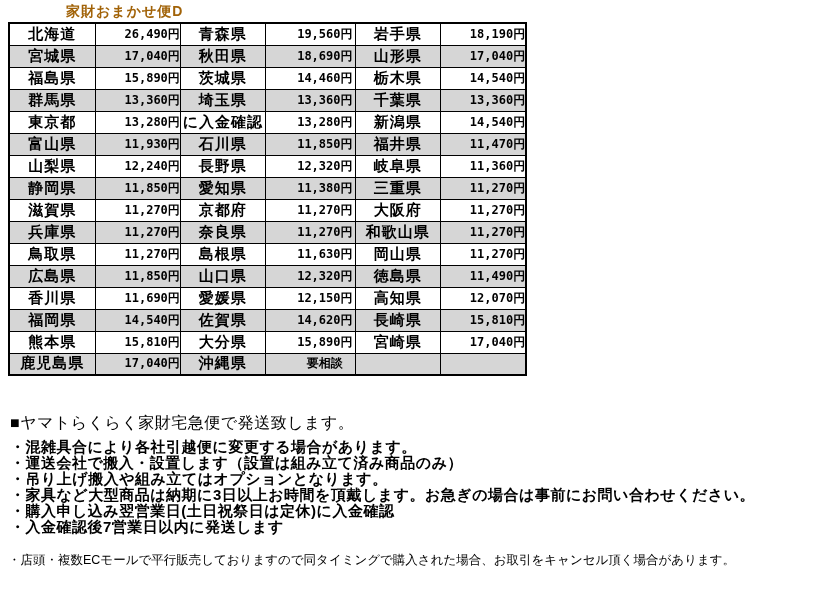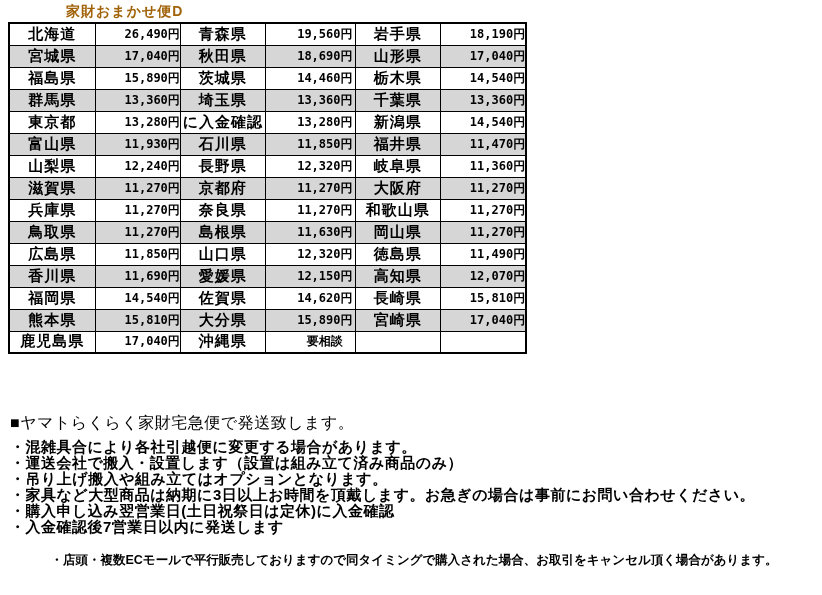--- a/index.html
+++ b/index.html
@@ -39,23 +39,22 @@
   ul.notes-list {
     list-style:none;
     margin-top:5px;
   }
   ul.notes-list li {
     font-size:15px; font-weight:bold; line-height:16px;
     letter-spacing:0.5px; white-space:nowrap;
   }
   .footnote {
     position:absolute; left:8px; top:552px; width:812px;
-    font-size:12.5px; font-weight:bold; letter-spacing:0;
+    font-size:12.5px; font-weight:normal; letter-spacing:0;
     white-space:nowrap;
-    text-align:center;
   }
 </style>
 </head>
 <body>
 
 <div class="plan-title">家財おまかせ便D</div>
 
 <table class="fee-table">
   <colgroup>
     <col style="width:86px">
@@ -114,20 +113,28 @@
         <td class="pref">福井県</td>
         <td class="price">11,470円</td>
       </tr>
       <tr>
         <td class="pref">山梨県</td>
         <td class="price">12,240円</td>
         <td class="pref">長野県</td>
         <td class="price">12,320円</td>
         <td class="pref">岐阜県</td>
         <td class="price">11,360円</td>
+      </tr>
+      <tr>
+        <td class="pref">静岡県</td>
+        <td class="price">11,850円</td>
+        <td class="pref">愛知県</td>
+        <td class="price">11,380円</td>
+        <td class="pref">三重県</td>
+        <td class="price">11,270円</td>
       </tr>
       <tr>
         <td class="pref">滋賀県</td>
         <td class="price">11,270円</td>
         <td class="pref">京都府</td>
         <td class="price">11,270円</td>
         <td class="pref">大阪府</td>
         <td class="price">11,270円</td>
       </tr>
       <tr>

